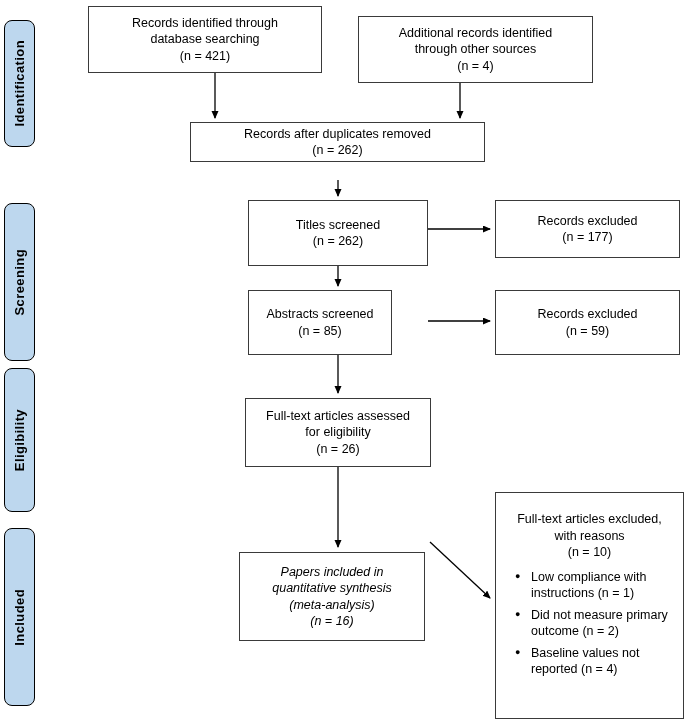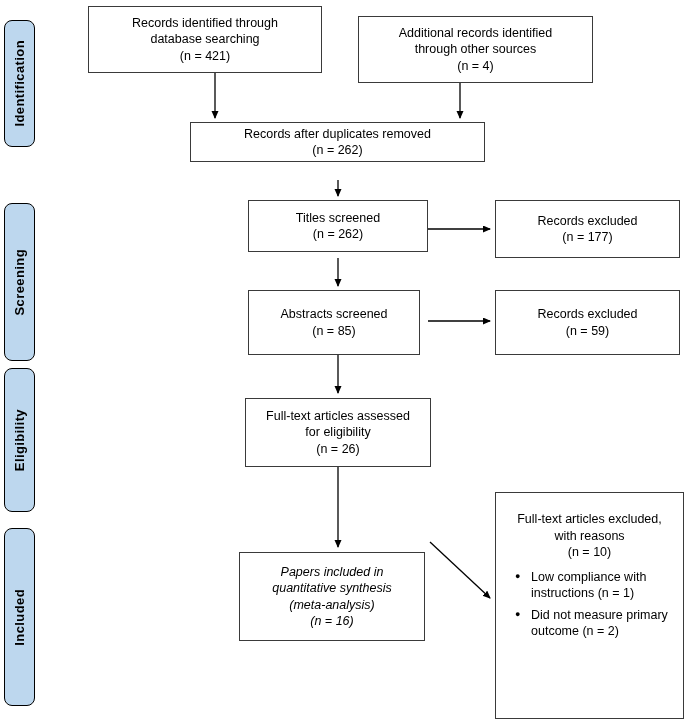--- a/index.html
+++ b/index.html
@@ -128,27 +128,27 @@
 database searching
 (n = 421)</div>
 
   <div class="box" style="left:358px; top:16px; width:235px; height:67px;">Additional records identified
 through other sources
 (n = 4)</div>
 
   <div class="box" style="left:190px; top:122px; width:295px; height:40px;">Records after duplicates removed
 (n = 262)</div>
 
-  <div class="box" style="left:248px; top:200px; width:180px; height:52px;">Titles screened
+  <div class="box" style="left:248px; top:200px; width:180px; height:66px;">Titles screened
 (n = 262)</div>
 
   <div class="box" style="left:495px; top:200px; width:185px; height:58px;">Records excluded
 (n = 177)</div>
 
-  <div class="box" style="left:248px; top:290px; width:172px; height:65px;">Abstracts screened
+  <div class="box" style="left:248px; top:290px; width:144px; height:65px;">Abstracts screened
 (n = 85)</div>
 
   <div class="box" style="left:495px; top:290px; width:185px; height:65px;">Records excluded
 (n = 59)</div>
 
   <div class="box" style="left:245px; top:398px; width:186px; height:69px;">Full-text articles assessed
 for eligibility
 (n = 26)</div>
 
   <div class="box" style="left:239px; top:552px; width:186px; height:89px;font-style:italic;">Papers included in
@@ -156,16 +156,17 @@
 (meta-analysis)
 (n = 16)</div>
 
   <div class="reasons-box" style="left:495px; top:492px; width:189px; height:227px;">
     <div class="reasons-title">Full-text articles excluded,
 with reasons
 (n = 10)</div>
     <ul class="reasons-list">
       <li>Low compliance with instructions (n = 1)</li>
       <li>Did not measure primary outcome (n = 2)</li>
+      <li>Baseline values not reported (n = 4)</li>
     </ul>
   </div>
 
 </div>
 
 </body></html>

